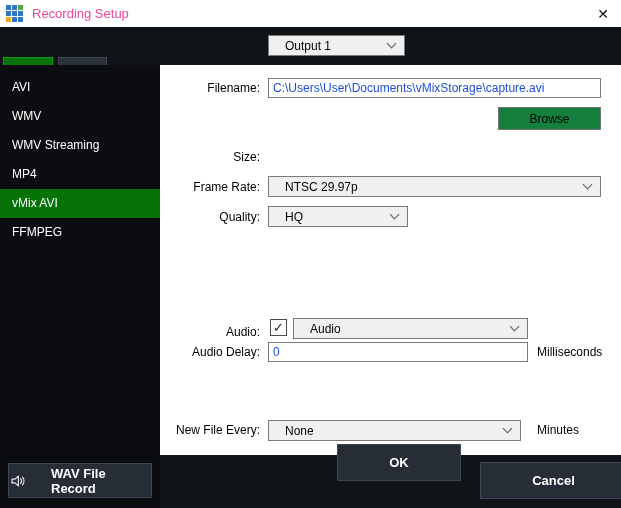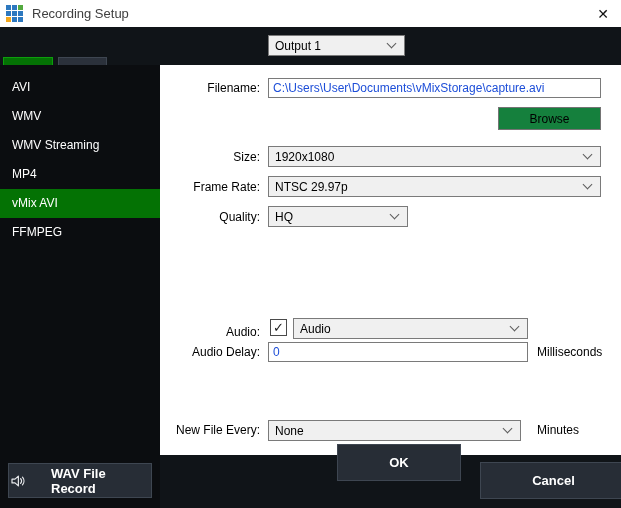--- a/index.html
+++ b/index.html
@@ -9,21 +9,21 @@
     position:relative; width:621px; height:508px; overflow:hidden;
     background:#101418;
   }
   
   .titlebar { position:absolute; left:0; top:0; width:621px; height:27px; background:#ffffff; }
   .app-icon { position:absolute; left:6px; top:5px; width:17px; height:17px;
     display:grid; grid-template-columns:5px 5px 5px; grid-template-rows:5px 5px 5px; gap:1px; }
   .app-icon span { display:block; }
   .c-blue { background:#2d78bf; } .c-green { background:#53a93f; } .c-orange { background:#f2a71b; }
   .title-text { position:absolute; left:32px; top:0; height:38px; line-height:27px;
-    font-size:13px; color:#404040; }
+    font-size:13px; color:#ec4899; }
   .close-btn { position:absolute; left:588px; top:0; width:30px; height:27px;
     display:flex; align-items:center; justify-content:center; font-size:14px; color:#111;
     cursor:pointer; }
   
   .topstrip { position:absolute; left:0; top:27px; width:621px; height:38px; background:#101418; }
   .tab-btn { position:absolute; top:30px; height:30px; text-align:center; line-height:28px;
     font-size:13px; font-weight:bold; color:#fff; cursor:pointer; }
   .tab-one { left:3px; width:50px; background:#047204; border:1px solid #0c9e0c; }
   .tab-two { left:58px; width:49px; background:#2b313b; border:1px solid #3e4651; color:#e7e9ec; }
   
@@ -32,21 +32,21 @@
   .side-item { height:29px; line-height:29px; padding-left:12px; font-size:12px; color:#fff;
     cursor:pointer; }
   .side-item.selected { background:#047204; }
   
   .panel { position:absolute; left:160px; top:65px; width:461px; height:390px; background:#ffffff; }
   .lbl { position:absolute; left:5px; width:95px; text-align:right; font-size:12px; color:#000; }
   .unit { position:absolute; font-size:12px; color:#000; }
   .tbox { position:absolute; background:#fff; border:1px solid #7a7a7a; font-family:inherit;
     font-size:12px; color:#1d4ed8; padding:0 4px; outline:none; }
   .combo { position:absolute; background:#f0f0f0; border:1px solid #7a7a7a;
-    display:flex; align-items:center; justify-content:space-between; padding:0 9px 0 6px;
+    display:flex; align-items:center; justify-content:space-between; padding:0 9px 0 16px;
     font-size:12px; color:#000; cursor:pointer; }
   .chev { width:7px; height:7px; border-right:1.4px solid #5c5c5c; border-bottom:1.4px solid #5c5c5c;
     transform:rotate(45deg); margin-top:-4px; flex:0 0 auto; }
   .winbtn { position:absolute; background:#15803d; border:1px solid #747474;
     font-size:12px; color:#000; text-align:center; cursor:pointer; font-family:inherit; }
   .chk { position:absolute; width:17px; height:17px; background:#fff; border:1px solid #4a4a4a;
     display:flex; align-items:center; justify-content:center; font-size:13px; color:#1a1a1a;
     cursor:pointer; }
   
   .darkbtn { position:absolute; background:#272d36; border:1px solid #3e4651; color:#fff;
@@ -98,24 +98,20 @@
     </div>
   </div>
 
   <div class="panel">
 
     <div class="lbl" style="top:16px;">Filename:</div>
     <input class="tbox" style="left: 108px; top: 13px; width: 333px; height: 20px;" value="C:\Users\User\Documents\vMixStorage\capture.avi">
     <button class="winbtn" style="left:338px; top:42px; width:103px; height:23px;">Browse</button>
 
     <div class="lbl" style="top:85px;">Size:</div>
-    <div class="combo" style="left:108px; top:81px; width:333px; height:21px;">
-      <span>1920x1080</span>
-      <span class="chev"></span>
-    </div>
 
     <div class="lbl" style="top:115px;">Frame Rate:</div>
     <div class="combo" style="left:108px; top:111px; width:333px; height:21px;">
       <span>NTSC 29.97p</span>
       <span class="chev"></span>
     </div>
 
     <div class="lbl" style="top:145px;">Quality:</div>
     <div class="combo" style="left:108px; top:141px; width:140px; height:21px;">
       <span>HQ</span>

